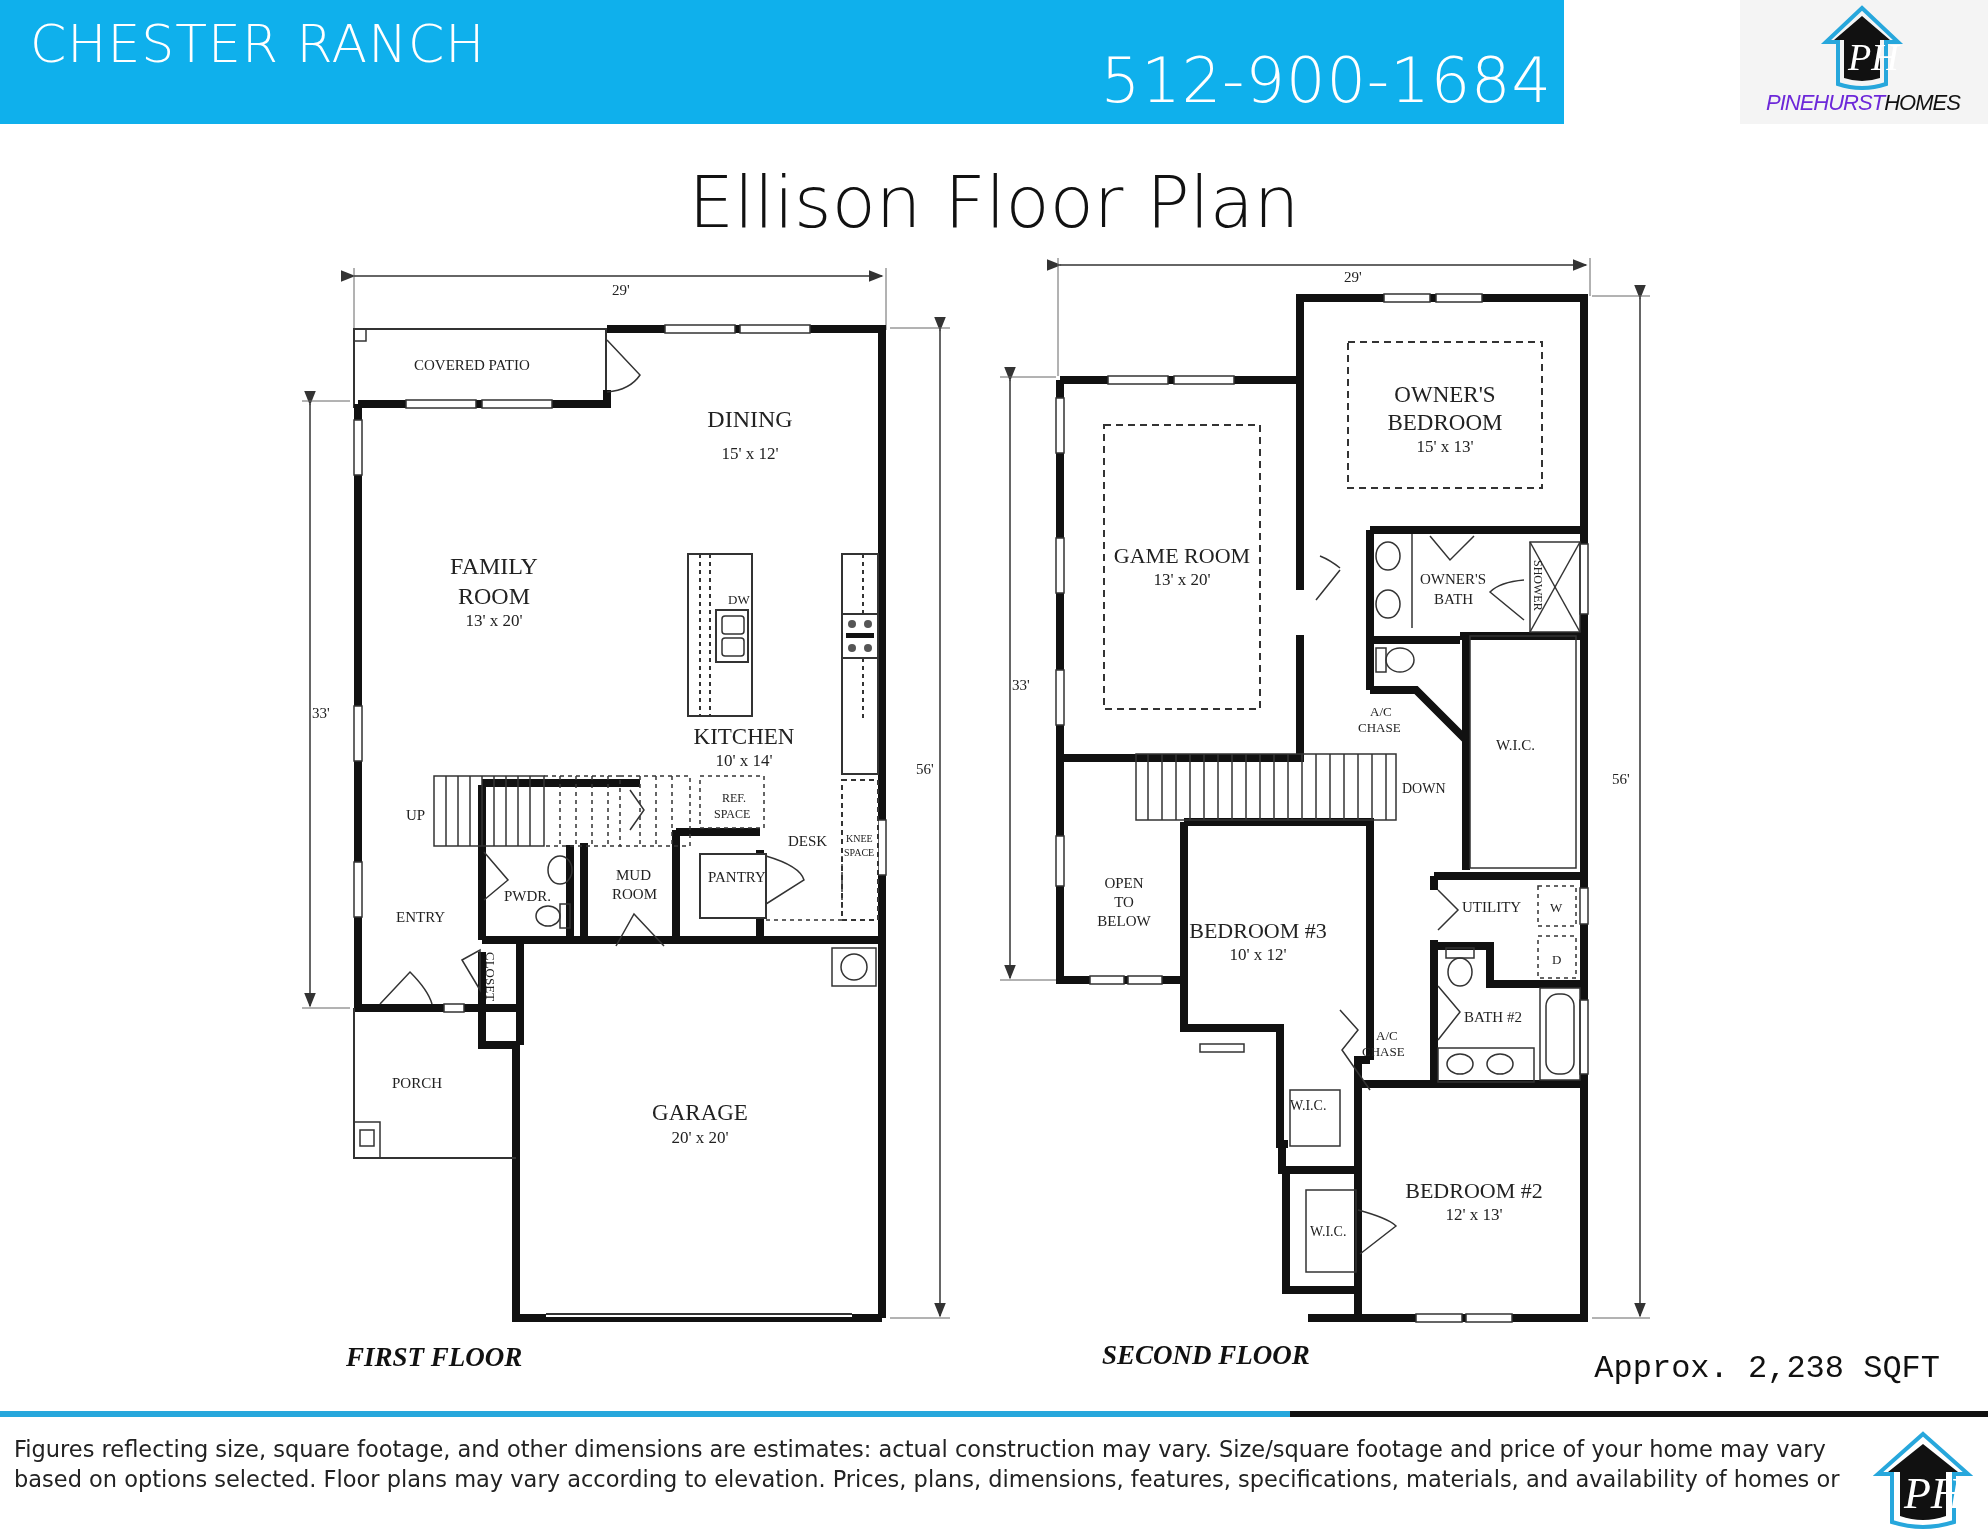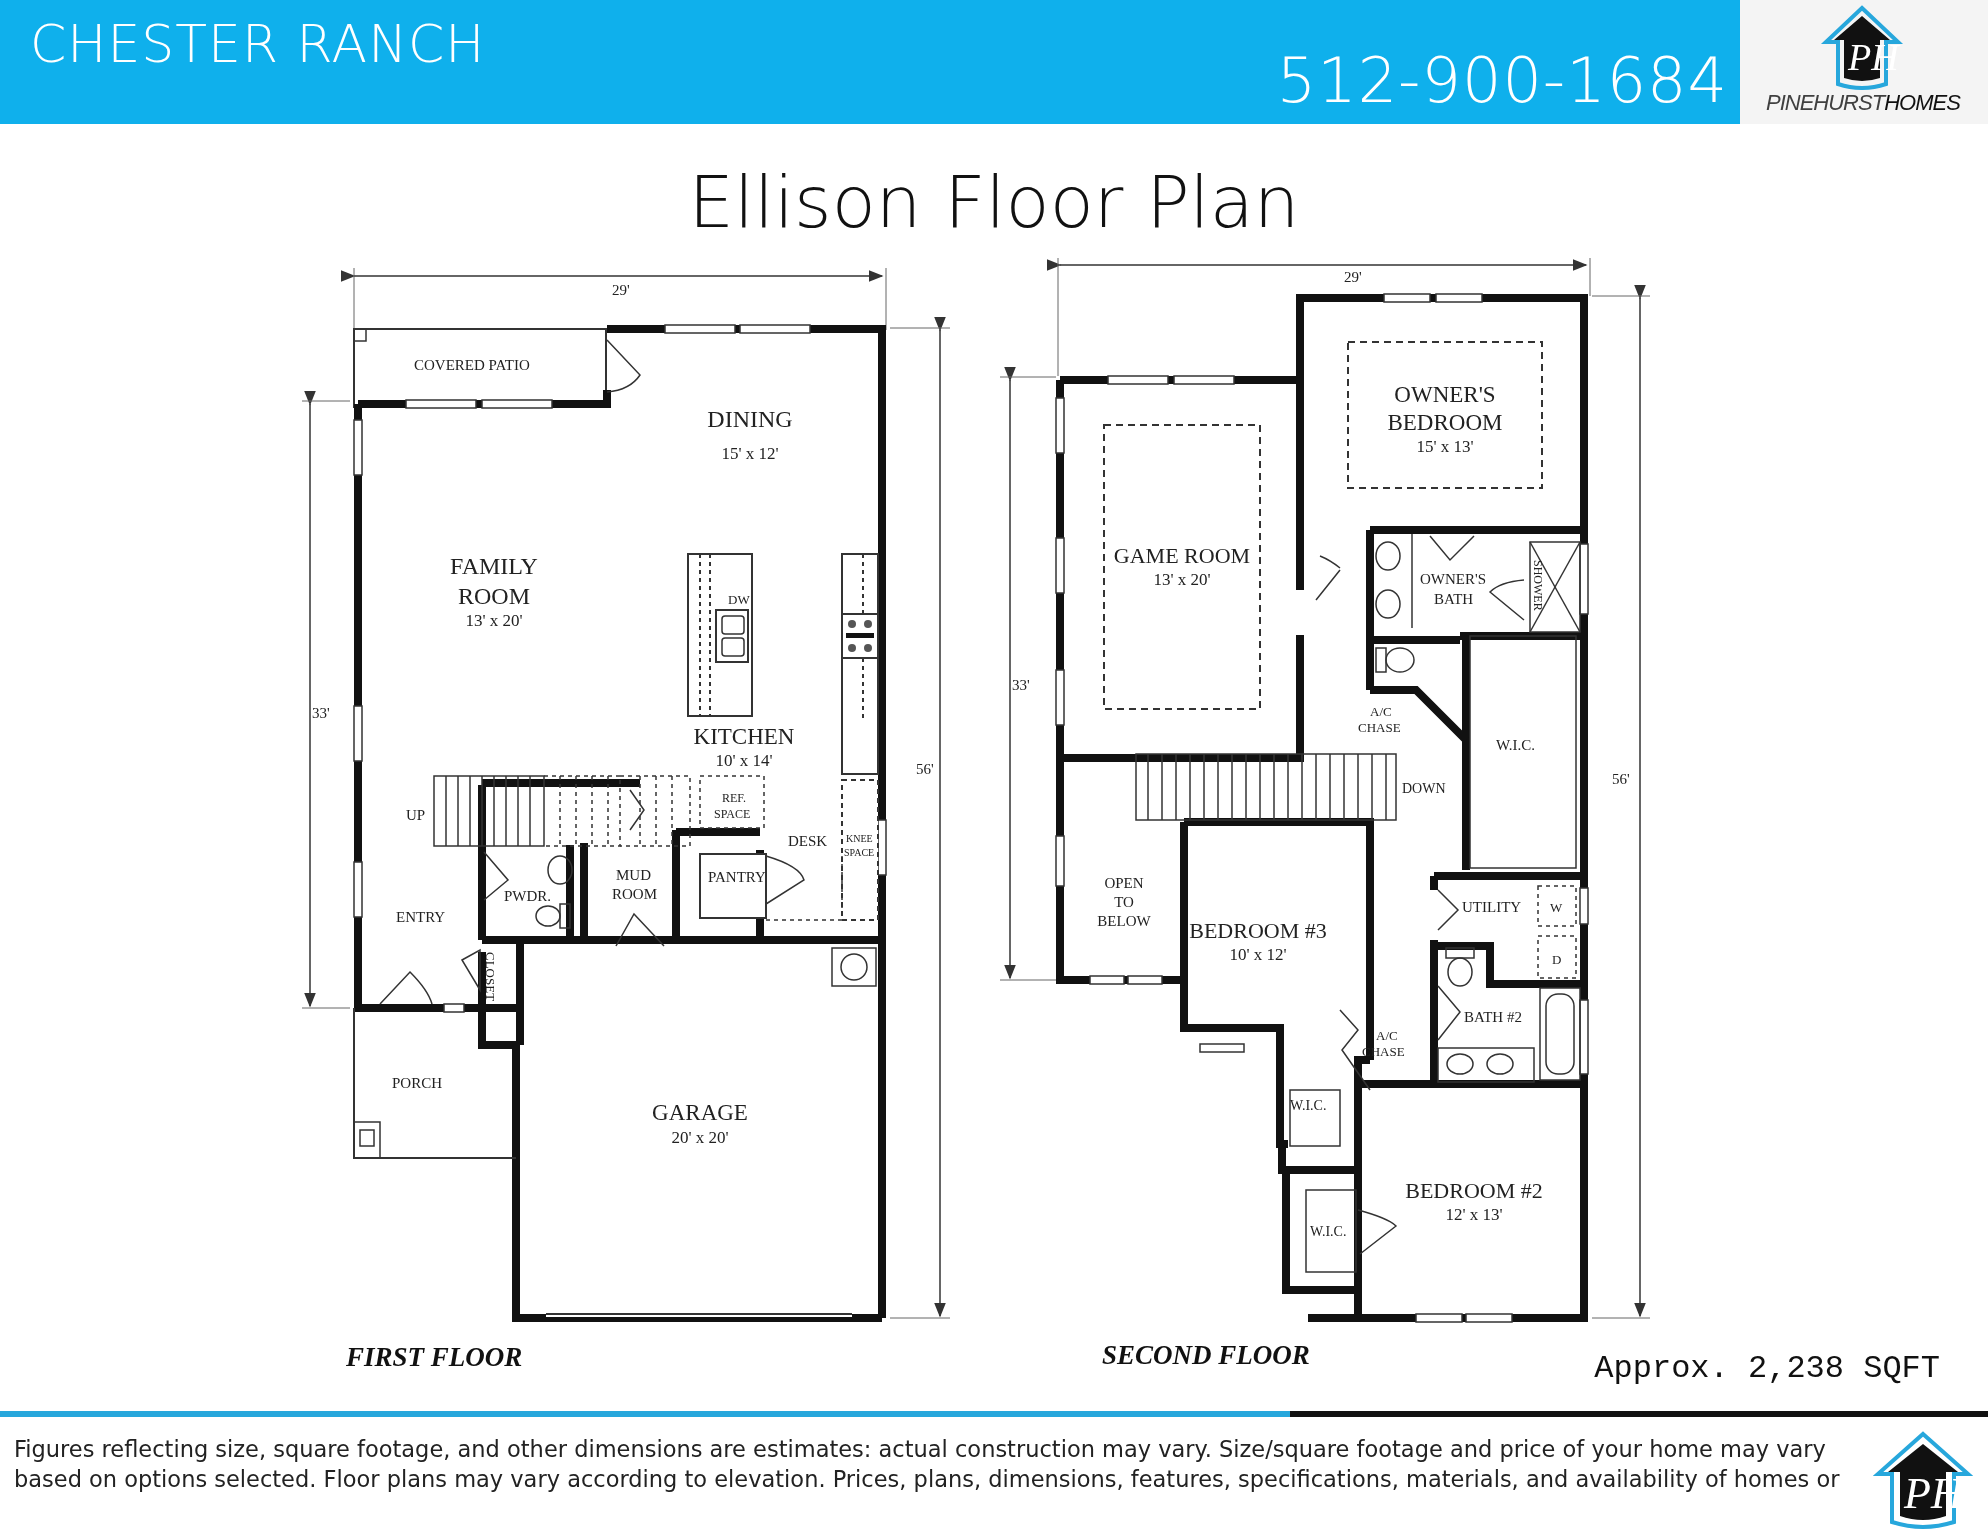--- a/index.html
+++ b/index.html
@@ -1,24 +1,24 @@
 <!DOCTYPE html>
 <html><head>
 <meta charset="utf-8">
 <style>
   html,body{margin:0;padding:0;background:#fff;}
   body{width:1988px;height:1536px;position:relative;overflow:hidden;font-family:"DejaVu Sans","Liberation Sans",sans-serif;color:#111;}
-  .hdr{position:absolute;left:0;top:0;width:1740px;height:124px;background:#0fb0ec;}
+  .hdr{position:absolute;left:0;top:0;width:1564px;height:124px;background:#0fb0ec;}
   .hdr-title{position:absolute;left:30px;top:14px;font-size:52px;color:#fff;font-weight:300;letter-spacing:1px;font-family:"DejaVu Sans",sans-serif;}
   .hdr-url{position:absolute;left:30px;top:80px;font-size:34px;color:#fff;font-family:"DejaVu Sans",sans-serif;}
   .hdr-phone{position:absolute;right:12px;top:44px;font-size:62px;color:#fff;font-weight:300;letter-spacing:1px;font-family:"DejaVu Sans",sans-serif;}
   .logo-box{position:absolute;left:1740px;top:0;width:248px;height:124px;background:#f4f4f4;}
   .logo-box svg{position:absolute;left:72px;top:4px;}
   .logo-text{position:absolute;left:26px;top:90px;font-size:22px;font-style:italic;letter-spacing:-1px;font-family:"Liberation Sans",sans-serif;}
-  .logo-text .a{color:#404040;}
+  .logo-text .a{color:#6d28d9;}
   .logo-text .b{color:#111;}
   .plan-title{position:absolute;left:0;width:1988px;top:160px;text-align:center;font-size:72px;font-weight:300;font-family:"DejaVu Sans",sans-serif;}
   .plans{position:absolute;left:0;top:0;}
   .floor-label{position:absolute;font-family:"Liberation Serif",serif;font-style:italic;font-weight:bold;font-size:27px;}
   .sqft{position:absolute;right:48px;top:1350px;font-size:32px;font-family:Liberation Mono, monospace;text-align:center;}
   .rule-blue{position:absolute;left:0;top:1411px;width:1290px;height:6px;background:#27a7dc;}
   .rule-black{position:absolute;left:1290px;top:1411px;width:698px;height:6px;background:#111;}
   .disclaimer{position:absolute;left:14px;top:1434px;width:1840px;font-size:22.5px;line-height:30px;color:#222;font-family:"DejaVu Sans",sans-serif;}
   .disclaimer div{white-space:nowrap;}
   .foot-logo{position:absolute;left:1868px;top:1430px;}

